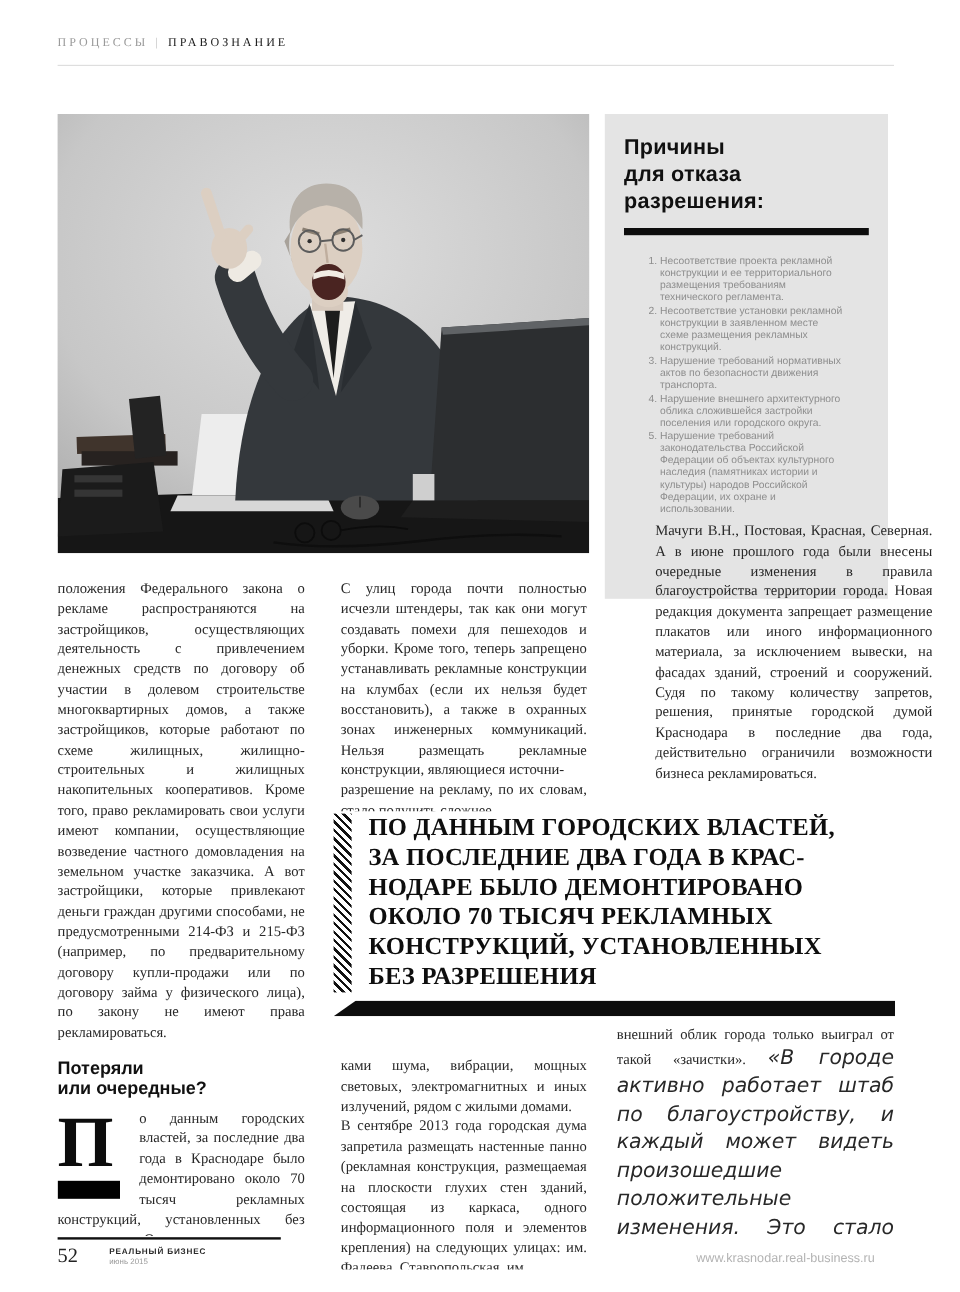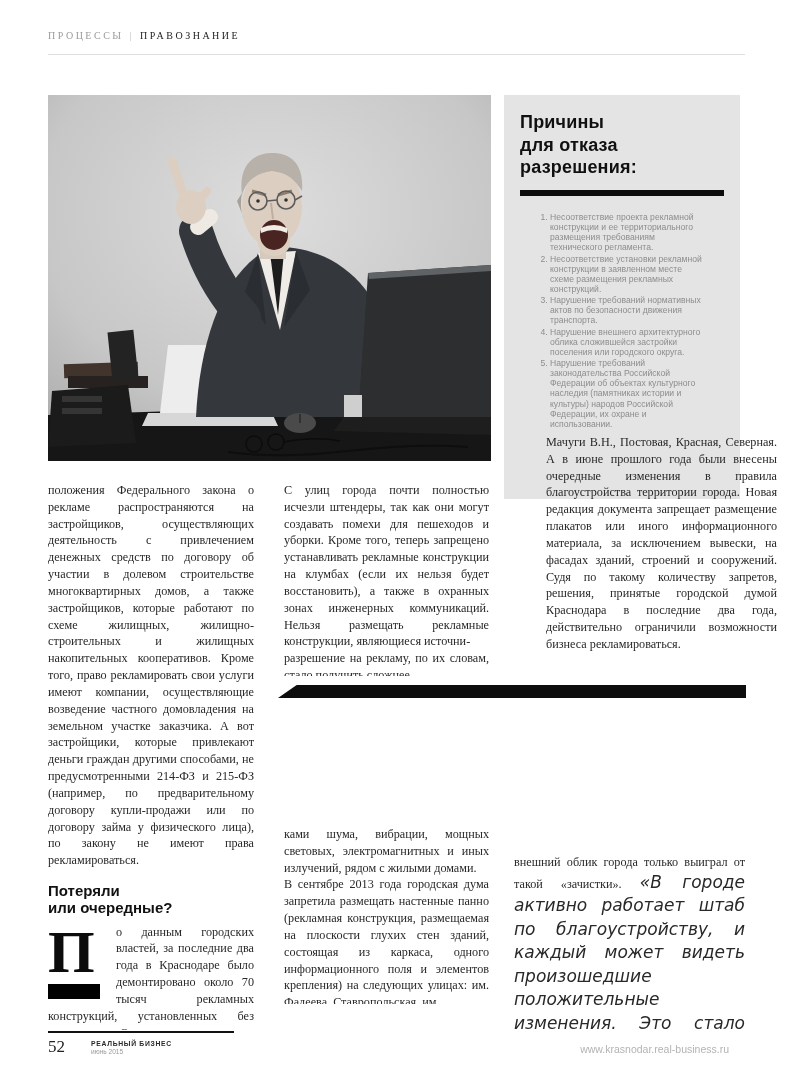--- a/index.html
+++ b/index.html
@@ -25,21 +25,21 @@
   .reasons-rule{height:6px;background:#0d0d0d;margin:11px 0 9px 0;}
   .reasons-list{margin:16px;padding:0 0 0 14px;font-size:8.6px;line-height:1.18;color:#8d8d8d;}
   .reasons-list li{margin:0 0 1px 0;}
 
   
   .bodytext{font-size:12.2px;line-height:1.38;text-align:justify;color:#282828;}
   .bodytext p{margin:0;}
   .col1{position:absolute;left:48px;top:482px;width:206px;height:548px;overflow:hidden;}
   .col2-top{position:absolute;left:284px;top:482px;width:205px;height:194px;overflow:hidden;}
   .col3-top{position:absolute;left:514px;top:434px;width:231px;height:242px;overflow:hidden;margin-left:32px;}
-  .col2-bottom{position:absolute;left:284px;top:826px;width:205px;height:178px;overflow:hidden;}
+  .col2-bottom{position:absolute;left:284px;top:880px;width:205px;height:178px;overflow:hidden;}
   .col3-bottom{position:absolute;left:514px;top:854px;width:231px;height:176px;overflow:hidden;}
 
   .subhead{font-family:"Liberation Sans", sans-serif;font-weight:700;font-size:15px;line-height:1.12;
            color:#111;margin:14px 0 7px 0;text-align:left;}
 
   
   .dropcap-wrap{float:left;width:58px;margin:4px 10px 0 0;text-align:left;}
   .dc-letter{display:block;font-family:"Liberation Serif", serif;font-weight:700;font-size:60px;
              line-height:0.82;color:#0c0c0c;}
   .dc-bar{display:block;width:52px;height:15px;background:#000;margin-top:7px;}
@@ -189,20 +189,28 @@
     <p>разрешение на рекламу, по их словам, стало получить сложнее.</p>
   </div>
 
   <div class="col3-top bodytext">
     <p>Мачуги В.Н., Постовая, Красная, Северная. А в июне прошлого года были внесены очередные изменения в правила благоустройства территории города. Новая редакция документа запрещает размещение плакатов или иного информационного материала, за исключением вывески, на фасадах зданий, строений и сооружений. Судя по такому количеству запретов, решения, принятые городской думой Краснодара в последние два года, действительно ограничили возможности бизнеса рекламироваться.</p>
   </div>
 
   <div class="pullquote">
     <div class="pq-body">
       <div class="pq-hatch"></div>
+      <div class="pq-text">
+        <div>ПО ДАННЫМ ГОРОДСКИХ ВЛАСТЕЙ,</div>
+        <div>ЗА ПОСЛЕДНИЕ ДВА ГОДА В КРАС-</div>
+        <div>НОДАРЕ БЫЛО ДЕМОНТИРОВАНО</div>
+        <div>ОКОЛО 70 ТЫСЯЧ РЕКЛАМНЫХ</div>
+        <div>КОНСТРУКЦИЙ, УСТАНОВЛЕННЫХ</div>
+        <div>БЕЗ РАЗРЕШЕНИЯ</div>
+      </div>
     </div>
     <div class="pq-bar"></div>
   </div>
 
   <div class="col2-bottom bodytext">
     <p>ками шума, вибрации, мощных световых, электромагнитных и иных излучений, рядом с жилыми домами.</p>
     <p>В сентябре 2013 года городская дума запретила размещать настенные панно (рекламная конструкция, размещаемая на плоскости глухих стен зданий, состоящая из каркаса, одного информационного поля и элементов крепления) на следующих улицах: им. Фадеева, Ставропольская, им.</p>
   </div>
 
   <div class="col3-bottom bodytext">

